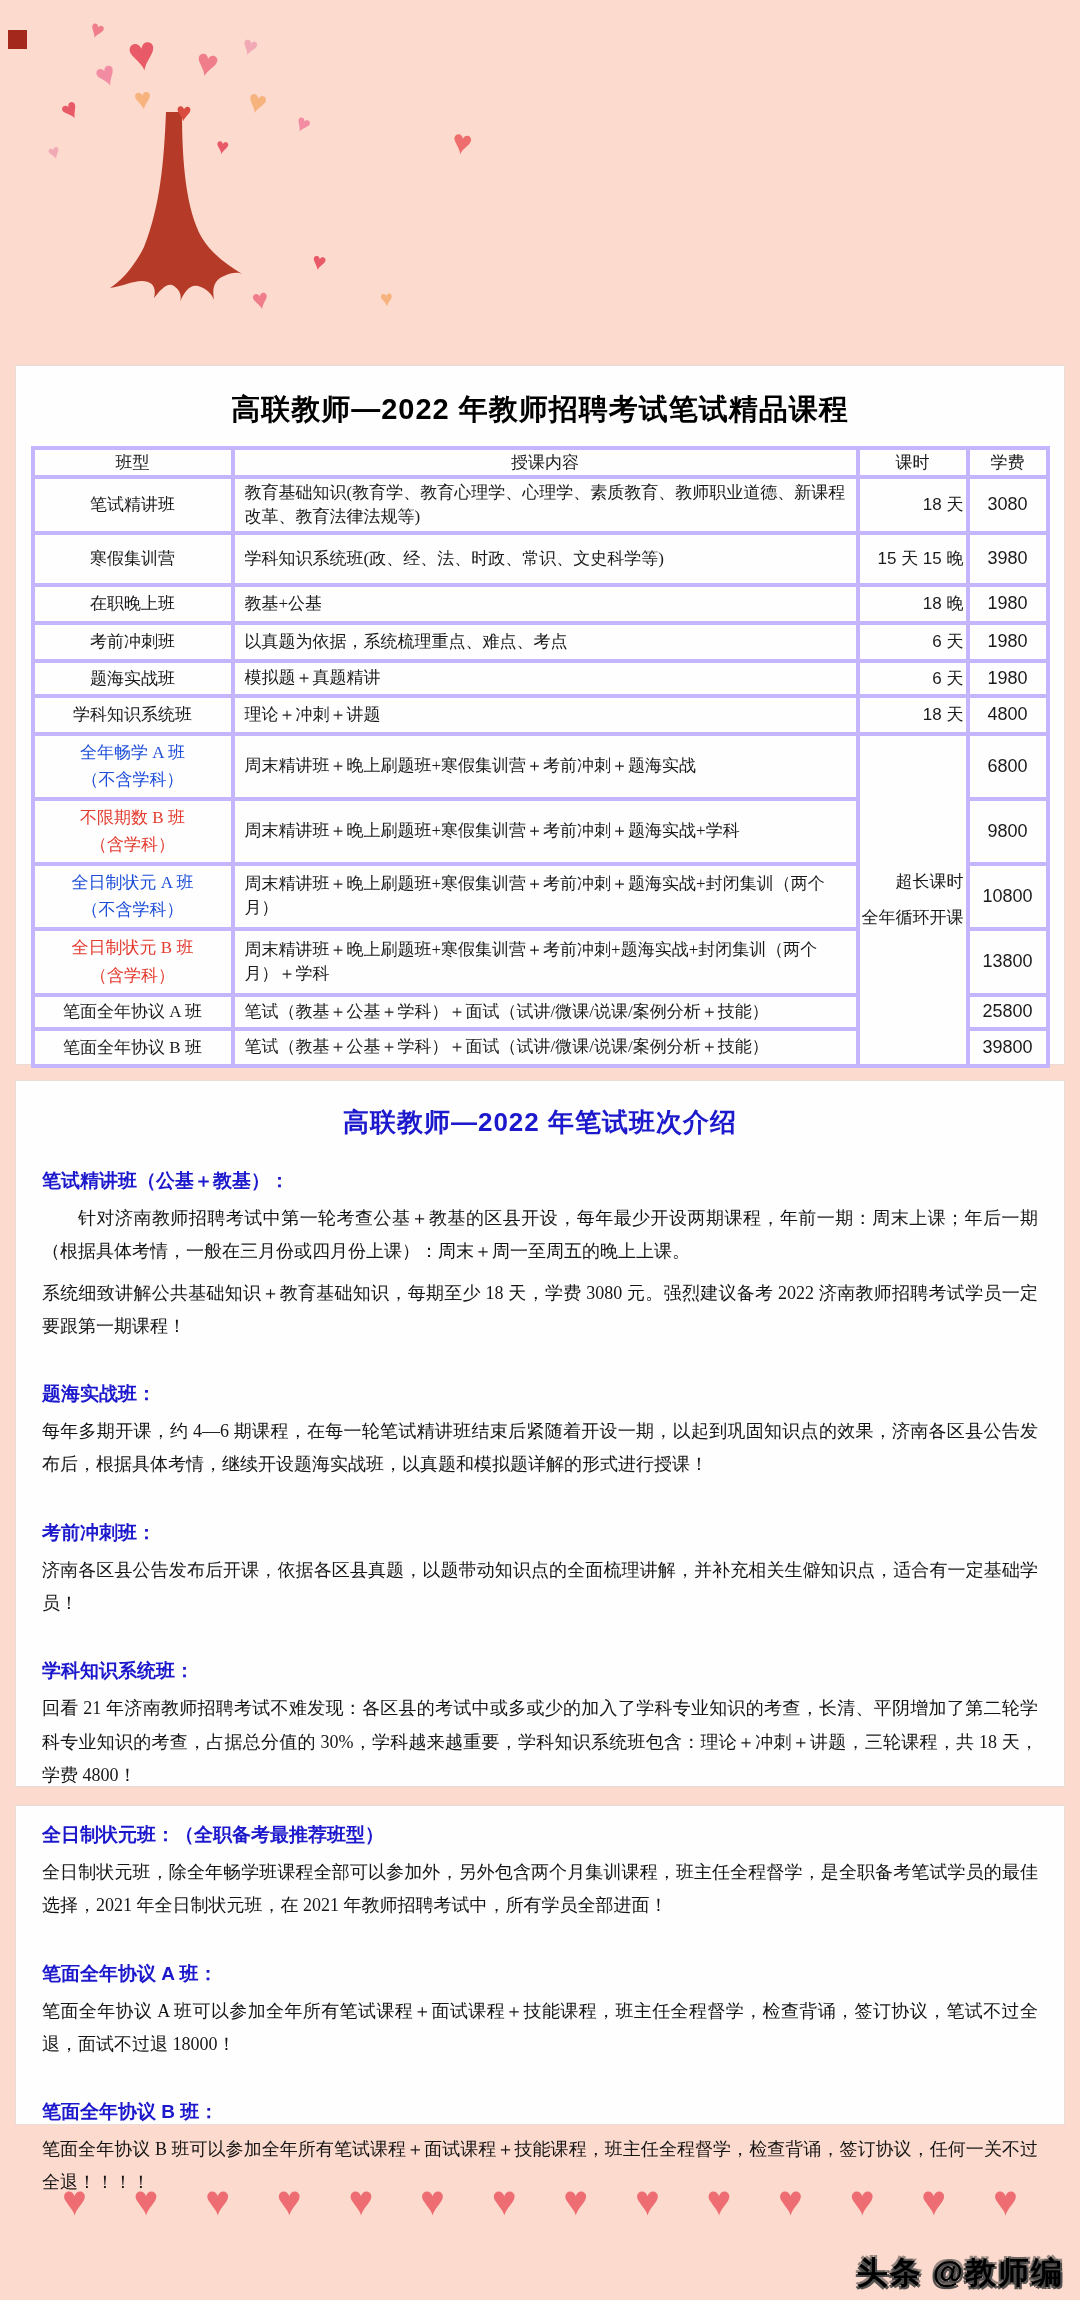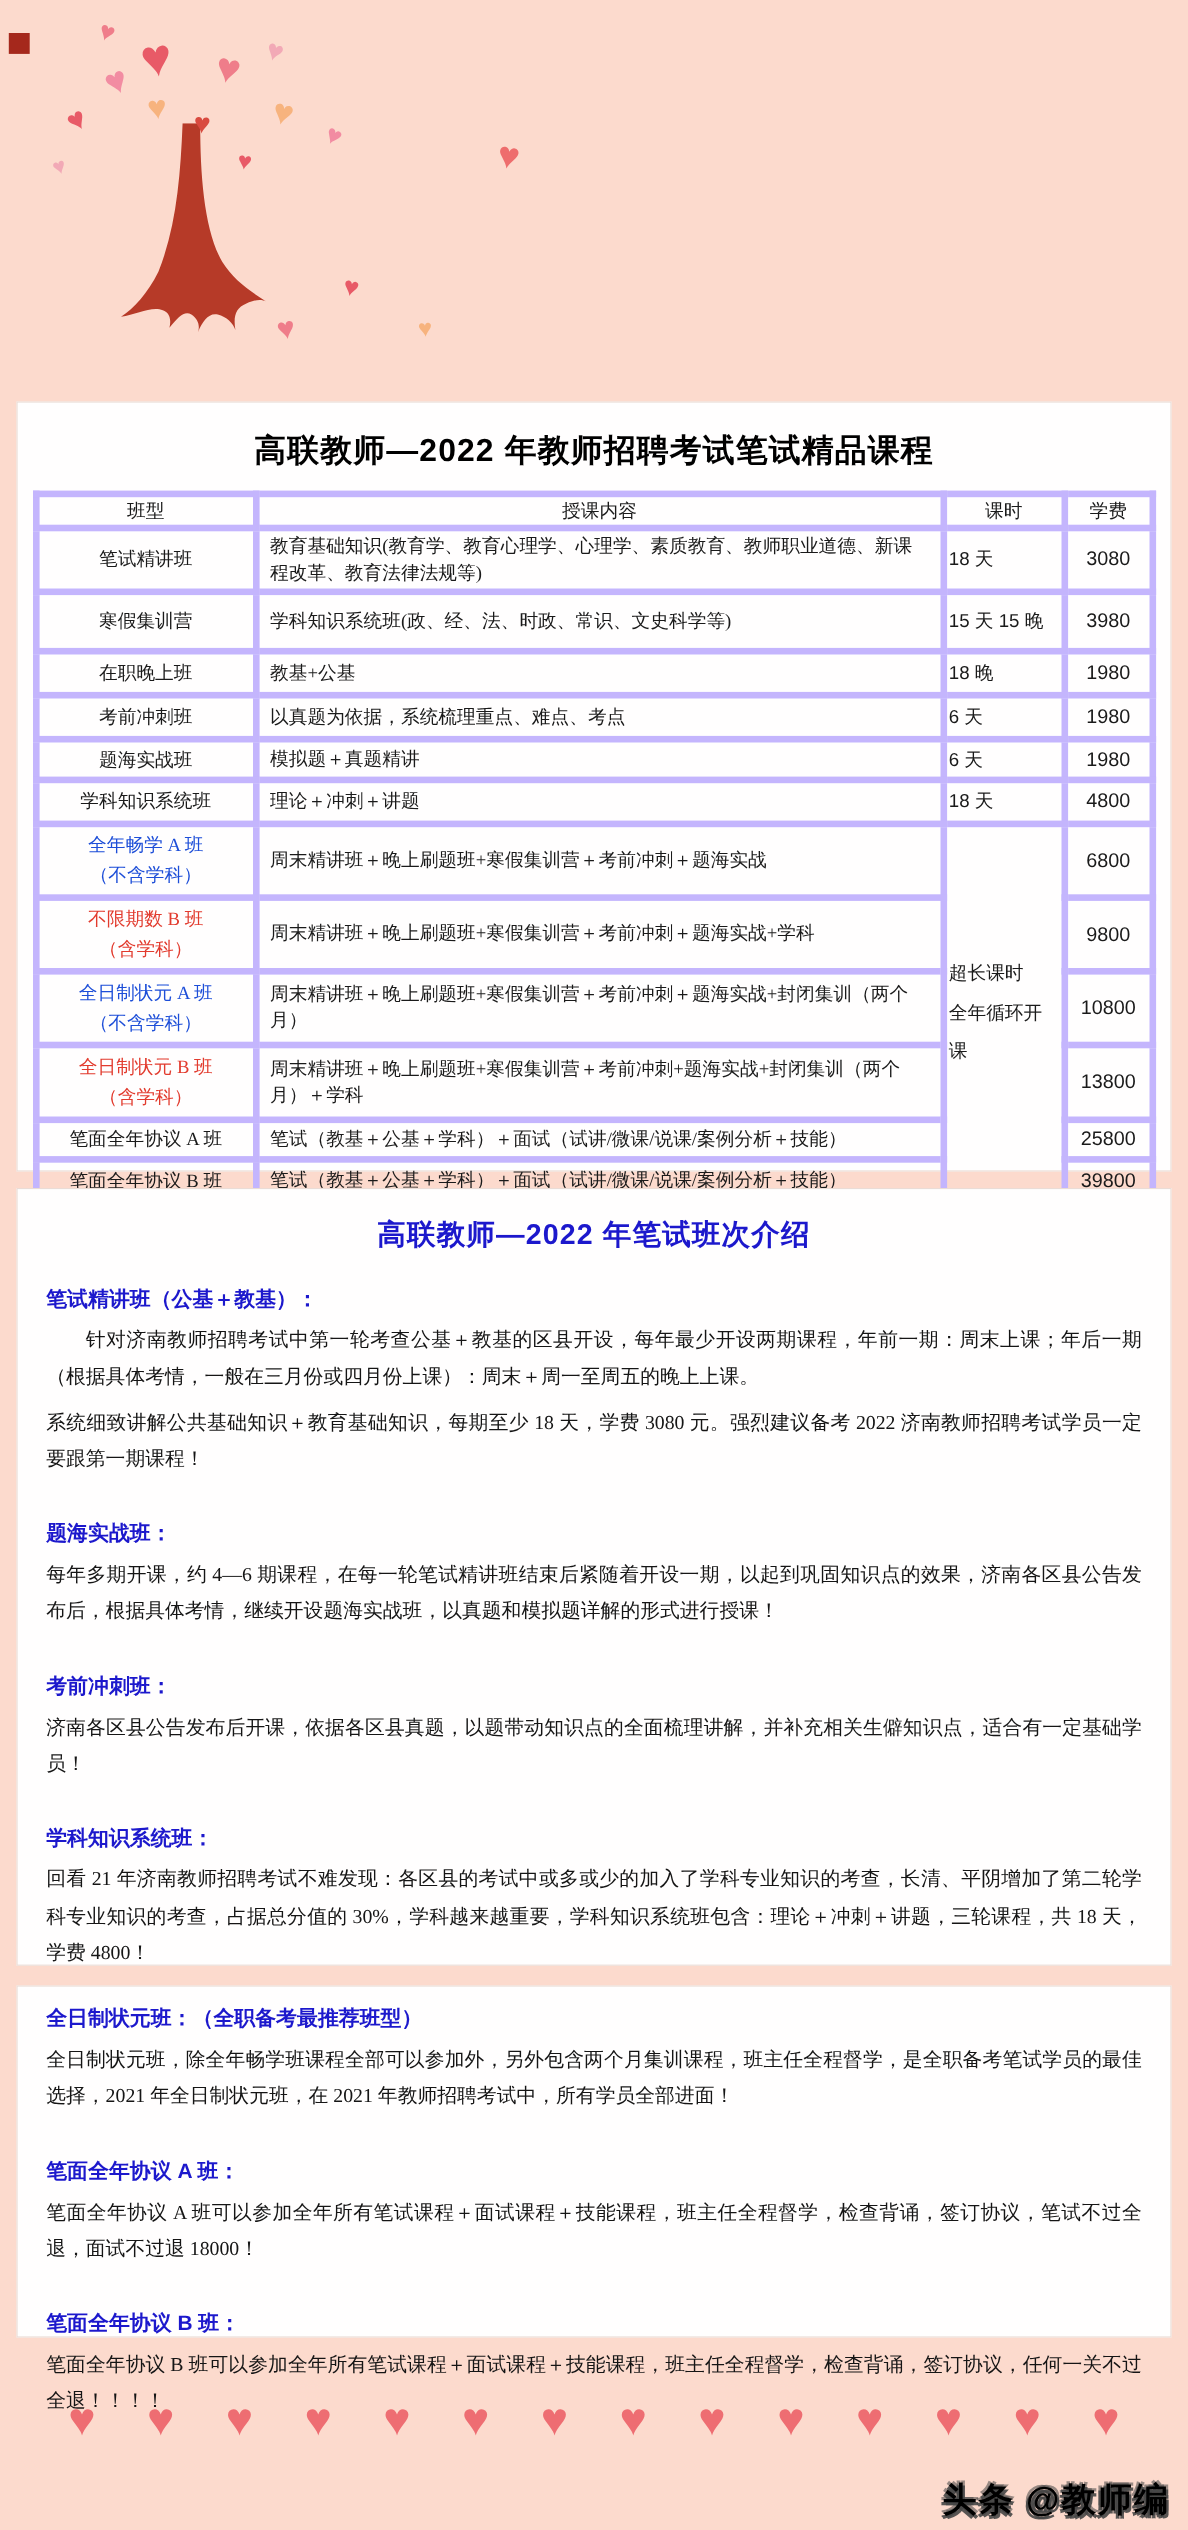--- a/index.html
+++ b/index.html
@@ -28,29 +28,29 @@
         border:1px solid #eadcd6;box-sizing:border-box;}
   .card1{top:365px;height:700px;}
   .card2{top:1080px;height:707px;padding:0 26px;}
   .card3{top:1805px;height:320px;padding:0 26px;}
 
   
   .course-title{margin:24px 0 0;text-align:center;font-size:29px;font-weight:bold;color:#000;
                 font-family:"Liberation Sans",sans-serif;letter-spacing:1px;}
   table.course{border-collapse:collapse;margin:16px auto 0;width:1015px;table-layout:fixed;
                border:1px solid #555;}
-  .course th,.course td{border:6px solid #c4b5fd;vertical-align:middle;}
+  .course th,.course td{border:4px solid #c4b5fd;vertical-align:middle;}
   .course th{font-weight:normal;font-size:17px;height:22px;padding:1px;}
   .col-name{width:200px;}
   .col-content{width:625px;}
   .col-hours{width:110px;}
   .col-fee{width:80px;}
   .c-name{text-align:center;font-size:17px;padding:2px 4px;}
   .c-content{text-align:left;font-size:17px;padding:2px 10px;line-height:1.4;}
-  .c-hours{text-align:left;font-size:17px;font-family:"Liberation Sans",sans-serif;padding:2px;}
+  .c-hours{text-align:right;font-size:17px;font-family:"Liberation Sans",sans-serif;padding:2px;}
   .c-fee{text-align:center;font-size:18px;font-family:"Liberation Sans",sans-serif;padding:2px;}
   .c-name .l2,.c-name .l1{display:block;line-height:1.6;}
   .merged span{display:block;line-height:2.1;font-size:17px;}
   .blue{color:#1d4ed8;}
   .red{color:#e23b2e;}
   tr.h46 td{height:46px;} tr.h44 td{height:44px;} tr.h30 td{height:30px;}
   tr.h27 td{height:27px;margin-top:32px;} tr.h57 td{height:57px;} tr.h58 td{height:58px;}
   tr.h26 td{height:26px;} tr.h29 td{height:29px;}
   .note{margin:20px 0 0 16px;font-size:17.5px;line-height:1.5;}
   .note + .note{margin-top:8px;}

